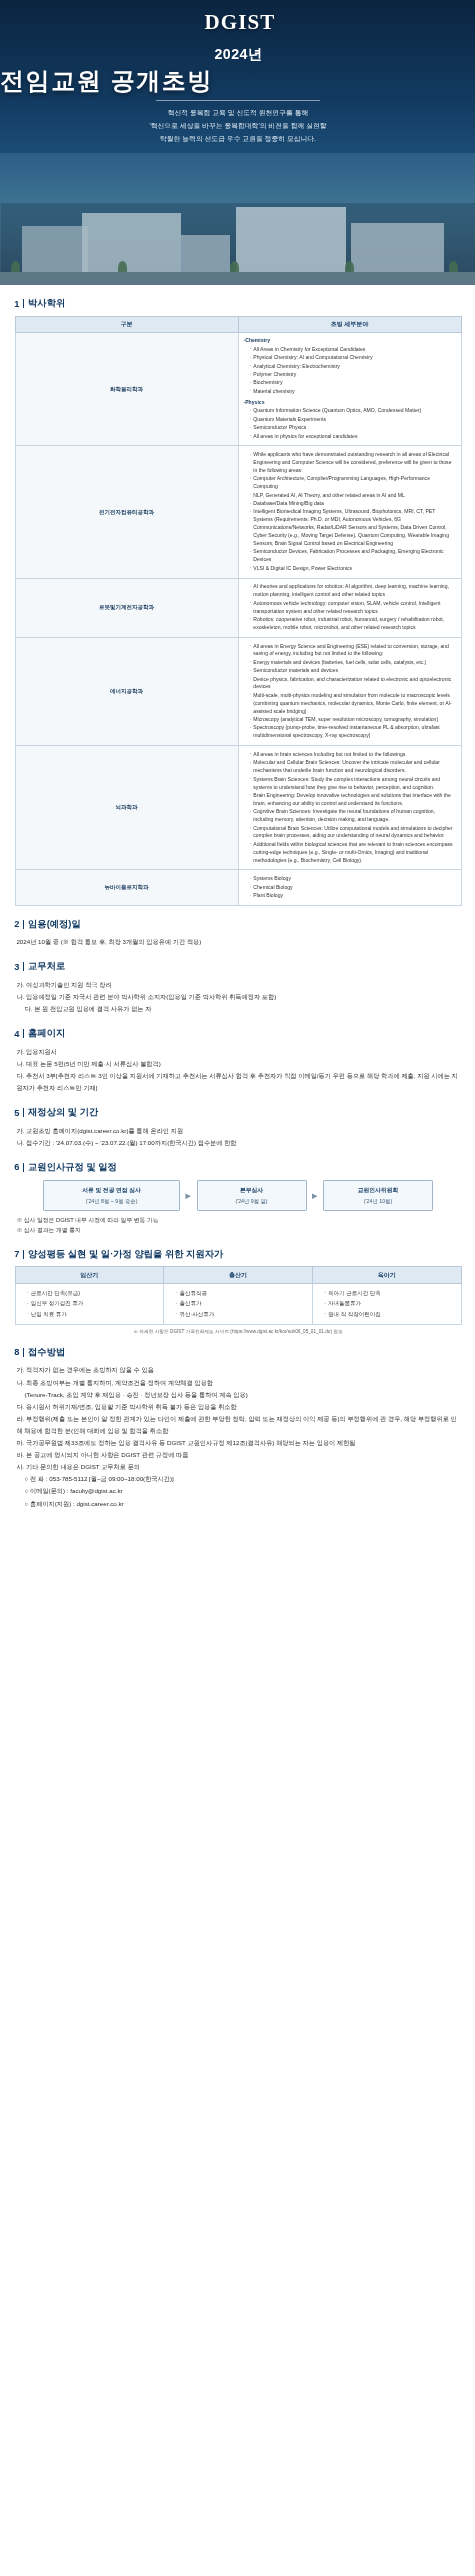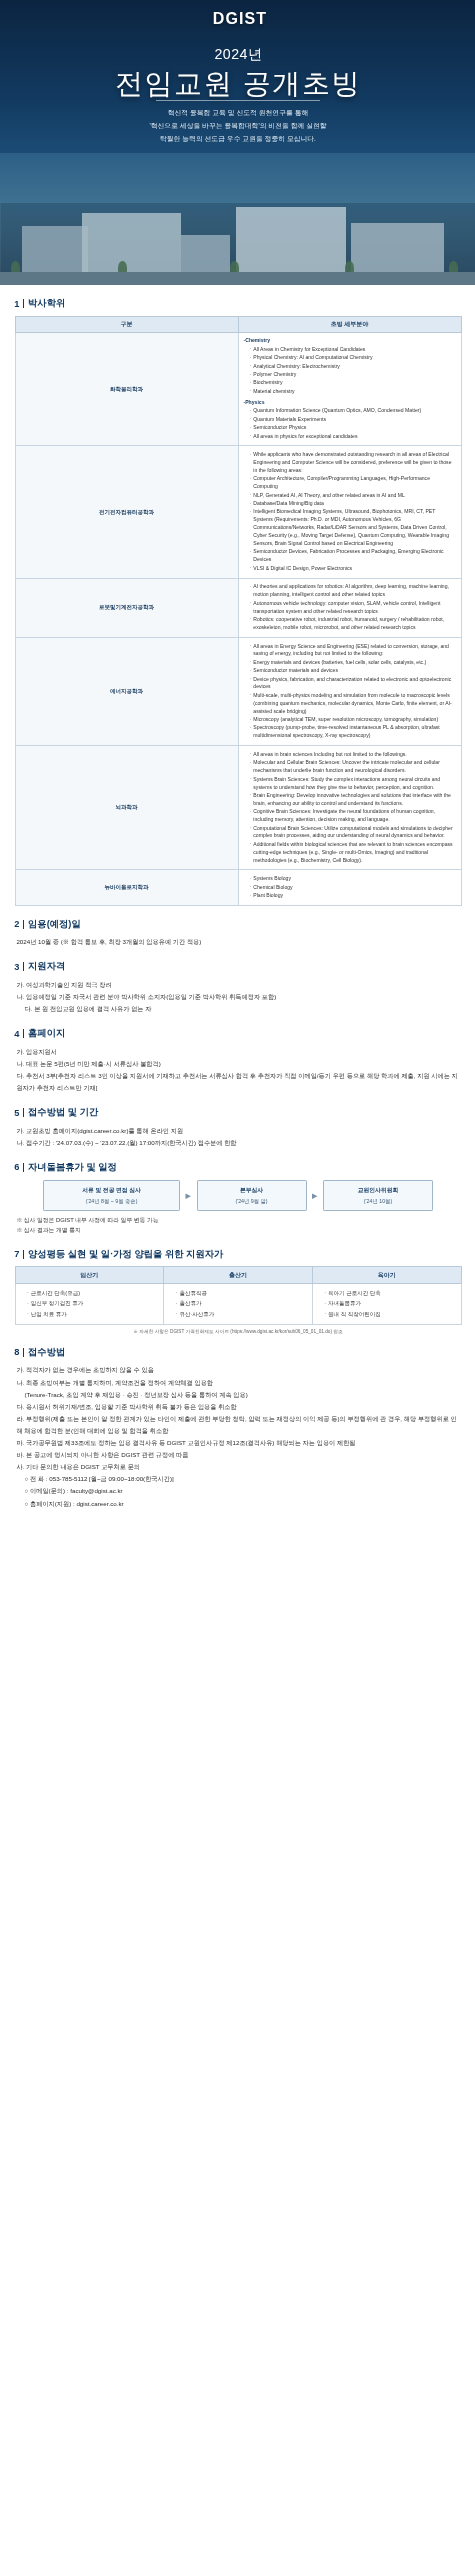--- a/index.html
+++ b/index.html
@@ -39,32 +39,32 @@
   .bld.b1 { left:22px; bottom:12px; width:66px; height:47px; background:#8fa6b4; }
   .bld.b2 { left:82px; bottom:12px; width:99px; height:60px; background:#a8bcc7; }
   .bld.b3 { left:181px; bottom:12px; width:49px;  height:38px;  background:#93a9b7; }
   .bld.b4 { left:236px; bottom:12px; width:110px; height:66px; background:#b3c4ce; }
   .bld.b5 { left:351px; bottom:12px; width:93px; height:50px;  background:#9cb0bd; }
   .road { position:absolute; left:0; bottom:0; width:476px; height:13px; background:#5e7786; }
   .tree { position:absolute; bottom:10px; width:8.8px; height:14.2px; background:#466b52; border-radius:50% 50% 30% 30%; opacity:.9;}
 
   .logo {
     position: absolute; top: 10px; left: 4px; right: 0; text-align: center;
-    font-family: Liberation Sans, sans-serif;
-    font-size: 16px; letter-spacing: 1.1px; font-weight: bold;
+    font-family: Liberation Serif, serif;
+    font-size: 21px; letter-spacing: 1.1px; font-weight: bold;
     color: #ffffff;
     text-shadow: 0 1.1px 3.3px rgba(0,0,0,.5);
   }
   .hero-year {
     position:absolute; top: 45px; left:1px; right:0; text-align:center;
-    color:#ffffff; font-size: 14.2px; letter-spacing: 0.5px;
+    color:#ffffff; font-size: 14.2px; letter-spacing: 0.5px; font-weight: bold;
   }
   .hero-title {
-    position:absolute; top: 65px; left:0; right:0; text-align:center;
-    color:#ffffff; font-size: 28px; font-weight: normal; letter-spacing: 1.6px;
+    position:absolute; top: 65px; left:0; right:0; text-align:left;
+    color:#ffffff; font-size: 24px; font-weight: bold; letter-spacing: 1.6px;
     text-shadow: 0 1.6px 5.5px rgba(0,0,0,.55);
   }
   .hero-rule { position:absolute; top:100px; left:50%; transform:translateX(-50%); width:164px; height:0.5px; background:rgba(255,255,255,.5); }
   .hero-sub {
     position:absolute; top: 107px; left:0; right:0; text-align:center;
     color:#e7f1f8; font-size: 6.8px; line-height: 1.9;
   }
 
   
   .sec { padding: 0 14.2px; }
@@ -259,21 +259,21 @@
     </div>
     <div class="blk">
       <span class="ln">2024년 10월 중 (※ 합격 통보 후, 최장 3개월의 임용유예 기간 적용)</span>
     </div>
   </div>
 
   <div class="sec">
     <div class="sec-h">
       <span class="num">3</span>
       <span class="bar"></span>
-      <span>지원자격</span>
+      <span>교무처로</span>
     </div>
     <div class="blk">
       <span class="ln">가. 여성과학기술인 지원 적극 장려</span>
       <span class="ln">나. 임용예정일 기준 자국서 관련 분야 박사학위 소지자(임용일 기준 박사학위 취득예정자 포함)</span>
       <span class="ind">다. 본 원 전임교원 임용에 결격 사유가 없는 자</span>
     </div>
   </div>
 
   <div class="sec">
     <div class="sec-h">
@@ -285,33 +285,33 @@
       <span class="ln">가. 임용지원서</span>
       <span class="ln">나. 대표 논문 5편(5년 미만 제출·시 서류심사 불합격)</span>
       <span class="ln">다. 추천서 3부[추천자 리스트 3인 이상을 지원서에 기재하고 추천서는 서류심사 합격 후 추천자가 직접 이메일/등기 우편 등으로 해당 학과에 제출, 지원 시에는 지원자가 추천자 리스트만 기재]</span>
     </div>
   </div>
 
   <div class="sec">
     <div class="sec-h">
       <span class="num">5</span>
       <span class="bar"></span>
-      <span>접수방법 및 기간</span>
+      <span>재정상의 및 기간</span>
     </div>
     <div class="blk">
       <span class="ln">가. 교원초빙 홈페이지(dgist.career.co.kr)를 통해 온라인 지원</span>
       <span class="ln">나. 접수기간 : '24.07.03.(수) ~ '23.07.22.(월) 17:00까지(한국시간) 접수분에 한함</span>
     </div>
   </div>
 
   <div class="sec">
     <div class="sec-h">
       <span class="num">6</span>
       <span class="bar"></span>
-      <span>자녀돌봄휴가 및 일정</span>
+      <span>교원인사규정 및 일정</span>
     </div>
     <div class="proc">
       <div class="box" style="width:137px">
         <span class="t">서류 및 전공 면접 심사</span>
         <span class="d">('24년 8월 ~ 9월 중순)</span>
       </div>
       <span class="arrow">▶</span>
       <div class="box" style="width:110px">
         <span class="t">본부심사</span>
         <span class="d">('24년 9월 말)</span>

